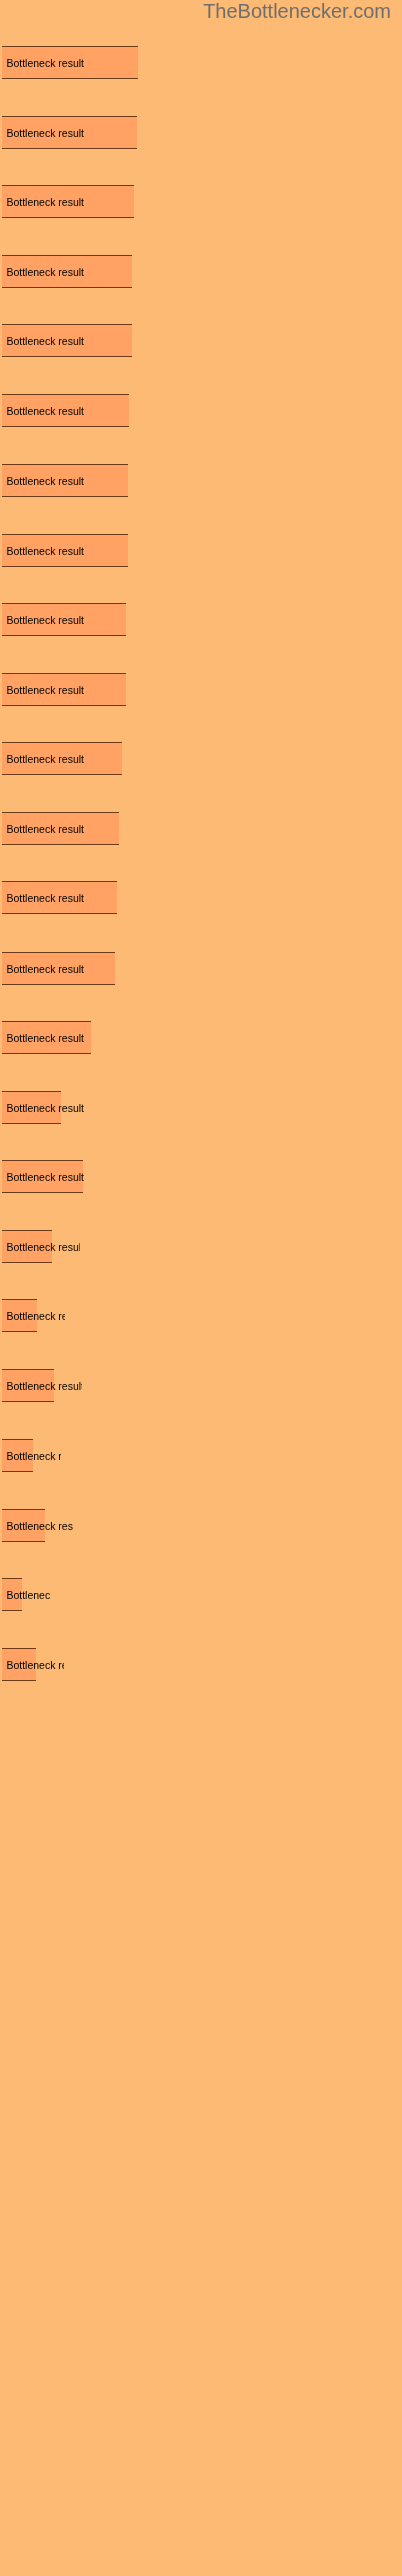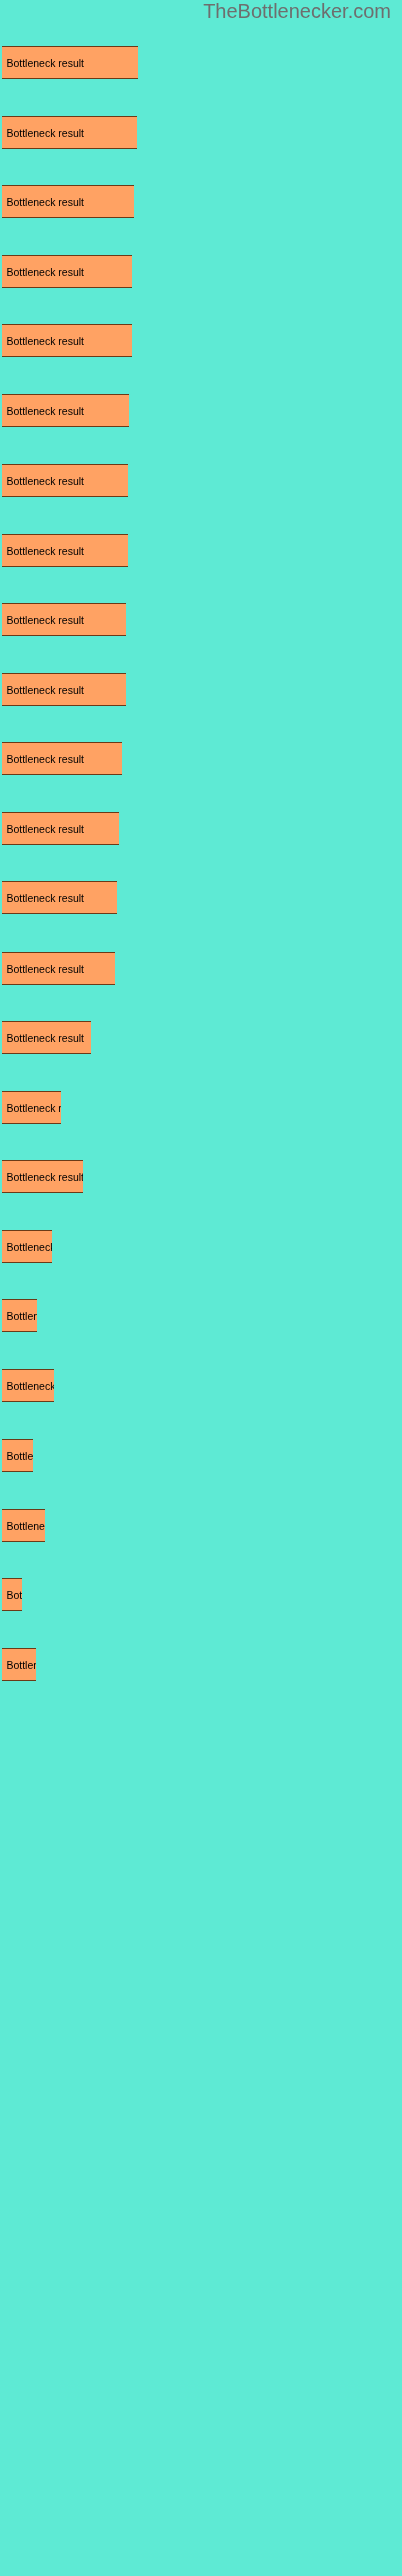--- a/index.html
+++ b/index.html
@@ -12,21 +12,21 @@
     width: 403px;
     height: 2576px;
     position: relative;
     font-family: "Liberation Sans", sans-serif;
     overflow: hidden;
   }
   #chart-root {
     position: relative;
     width: 403px;
     height: 2576px;
-    background: #5eead4;
+    background: #fdba74;
   }
   #watermark {
     position: absolute;
     right: 12px;
     top: 0px;
     font-family: "Liberation Sans", sans-serif;
     font-size: 20px;
     line-height: 22.5px;
     color: #6e6e6e;
     letter-spacing: 0px;
@@ -67,20 +67,21 @@
     white-space: nowrap;
     overflow: hidden;
   }
   .bar-clip {
     position: absolute;
     left: 0;
     top: 0;
     height: 100%;
     width: 100%;
     overflow: hidden;
+    padding-left: 28px;
   }
 </style>
 </head>
 <body>
 
 <div id="chart-root">
 
   <div id="watermark">TheBottlenecker.com</div>
 
   <div id="bars-layer">

